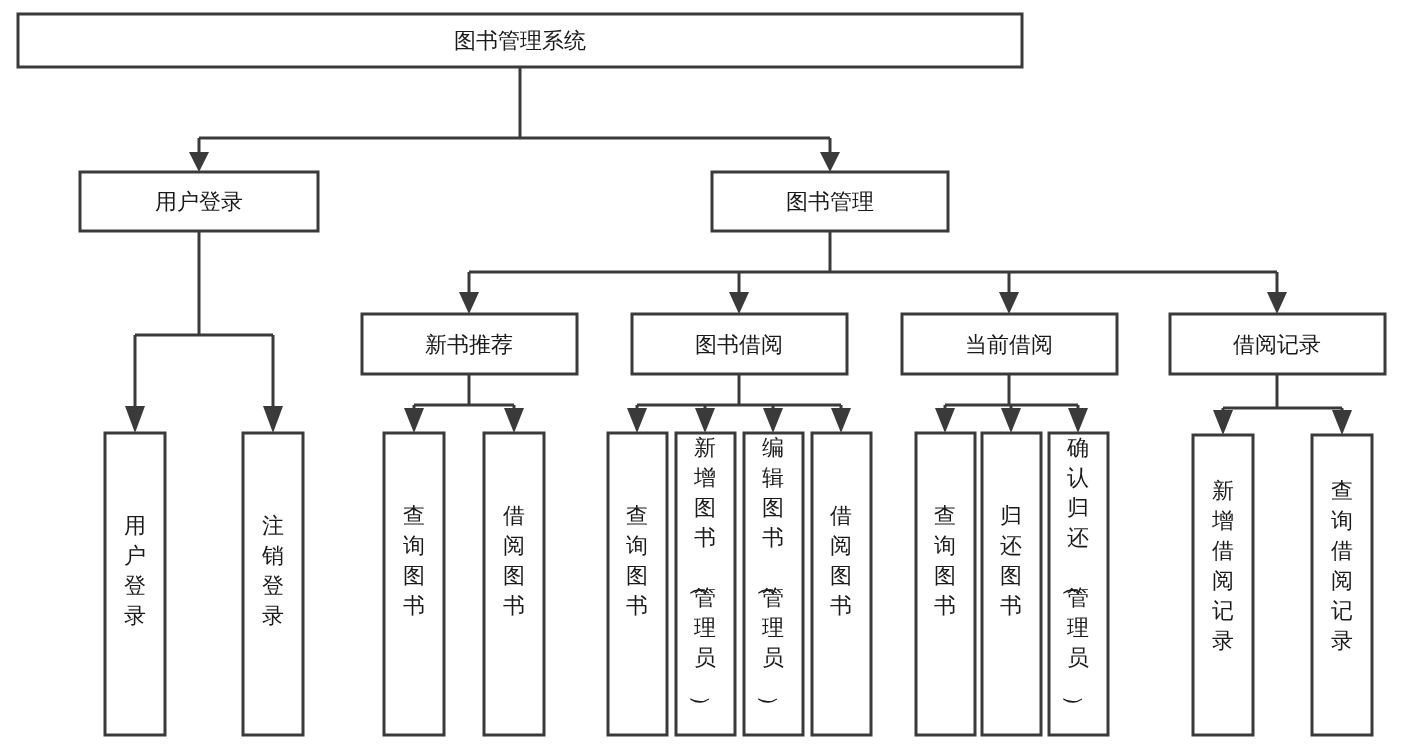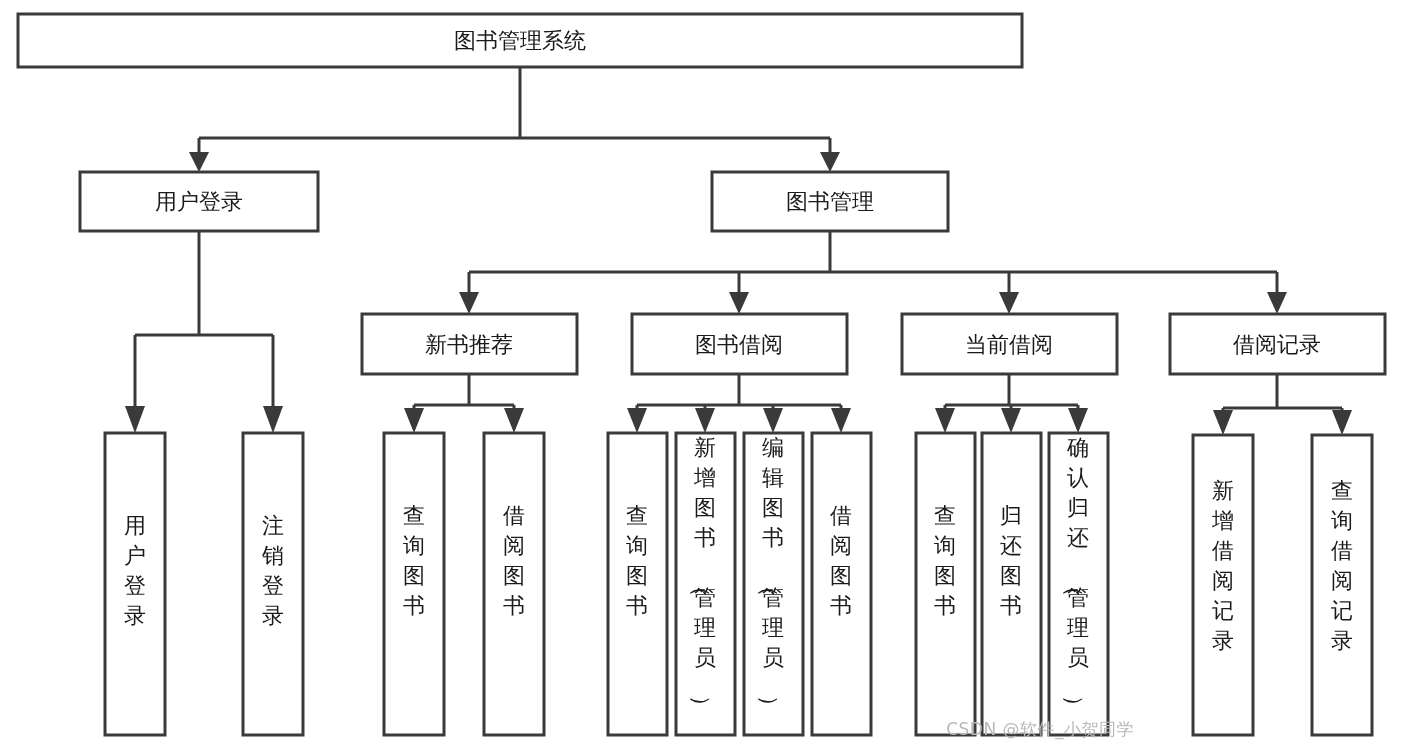--- a/index.html
+++ b/index.html
@@ -245,15 +245,14 @@
       <text class="node-label-vert" x="1223" y="498"><tspan x="1223" y="498">新</tspan><tspan x="1223" y="528">增</tspan><tspan x="1223" y="558">借</tspan><tspan x="1223" y="588">阅</tspan><tspan x="1223" y="618">记</tspan><tspan x="1223" y="648">录</tspan></text>
     </g>
 
     <g>
       <rect class="node-rect" x="1312" y="435" width="60" height="300"></rect>
       <text class="node-label-vert" x="1342" y="498"><tspan x="1342" y="498">查</tspan><tspan x="1342" y="528">询</tspan><tspan x="1342" y="558">借</tspan><tspan x="1342" y="588">阅</tspan><tspan x="1342" y="618">记</tspan><tspan x="1342" y="648">录</tspan></text>
     </g>
 
   </svg>
 
-  <div class="watermark">CSDN @软件_小贺同学</div>
 
 </div>
 
 </body></html>

